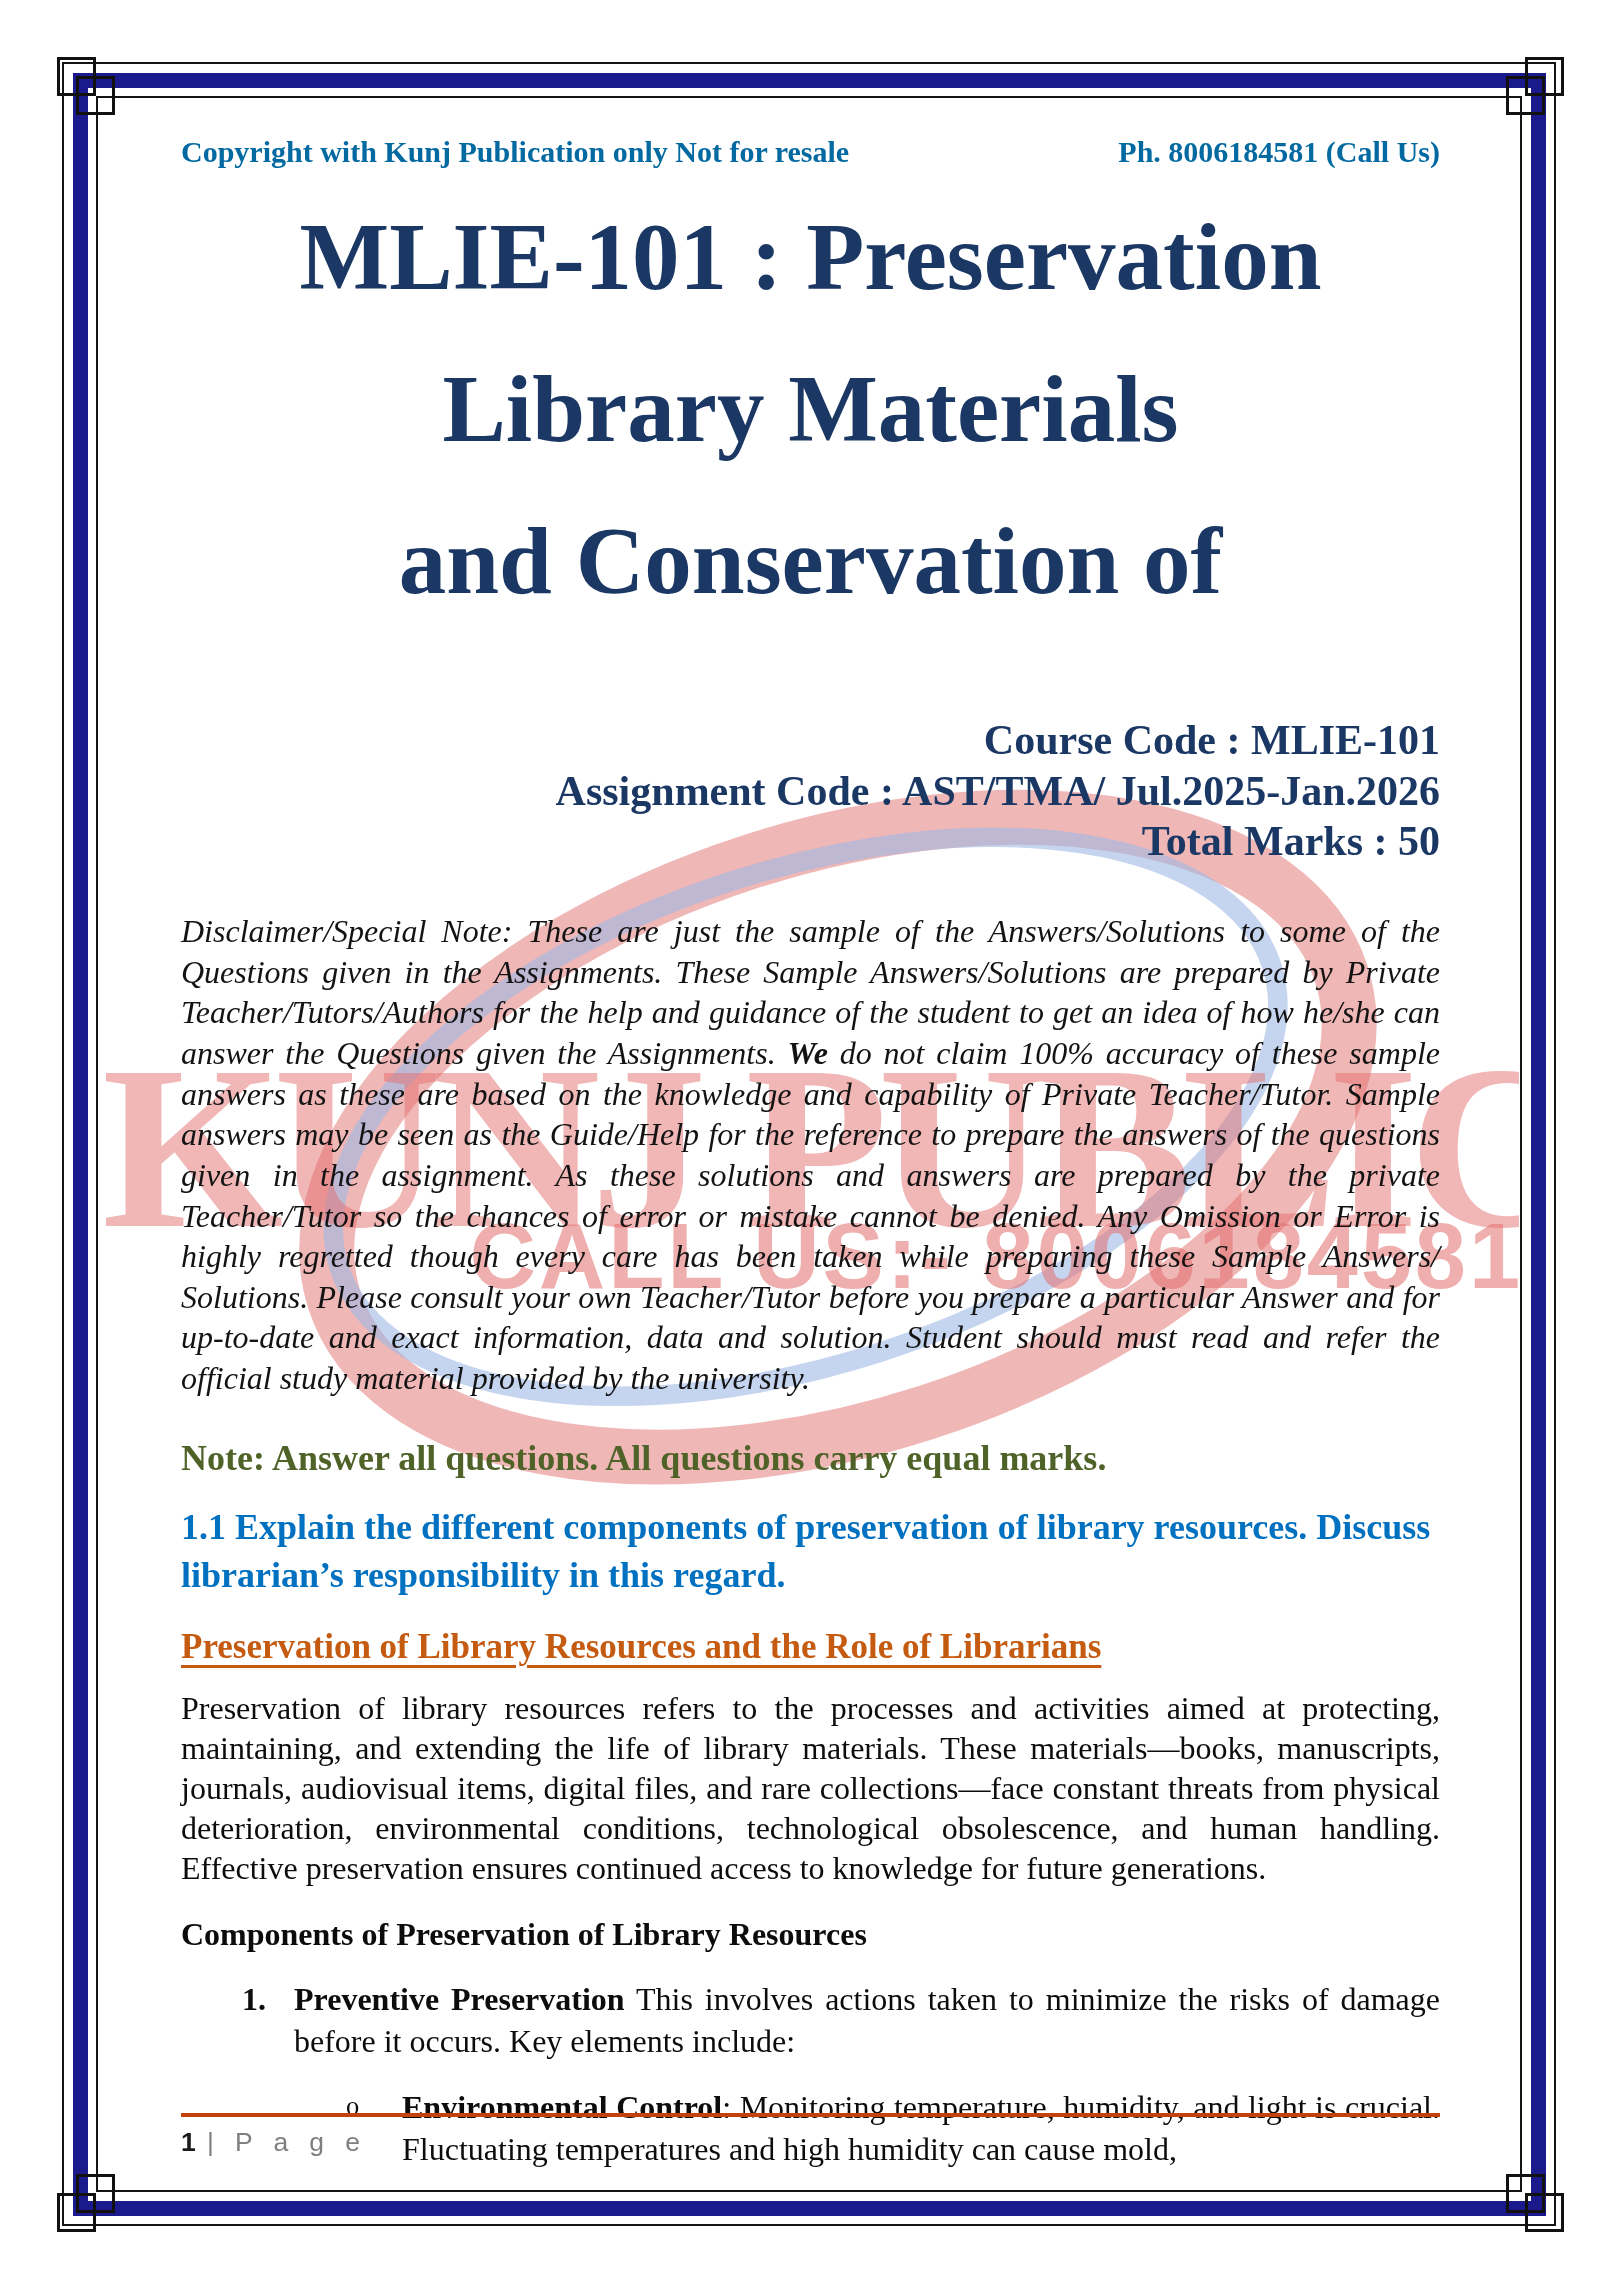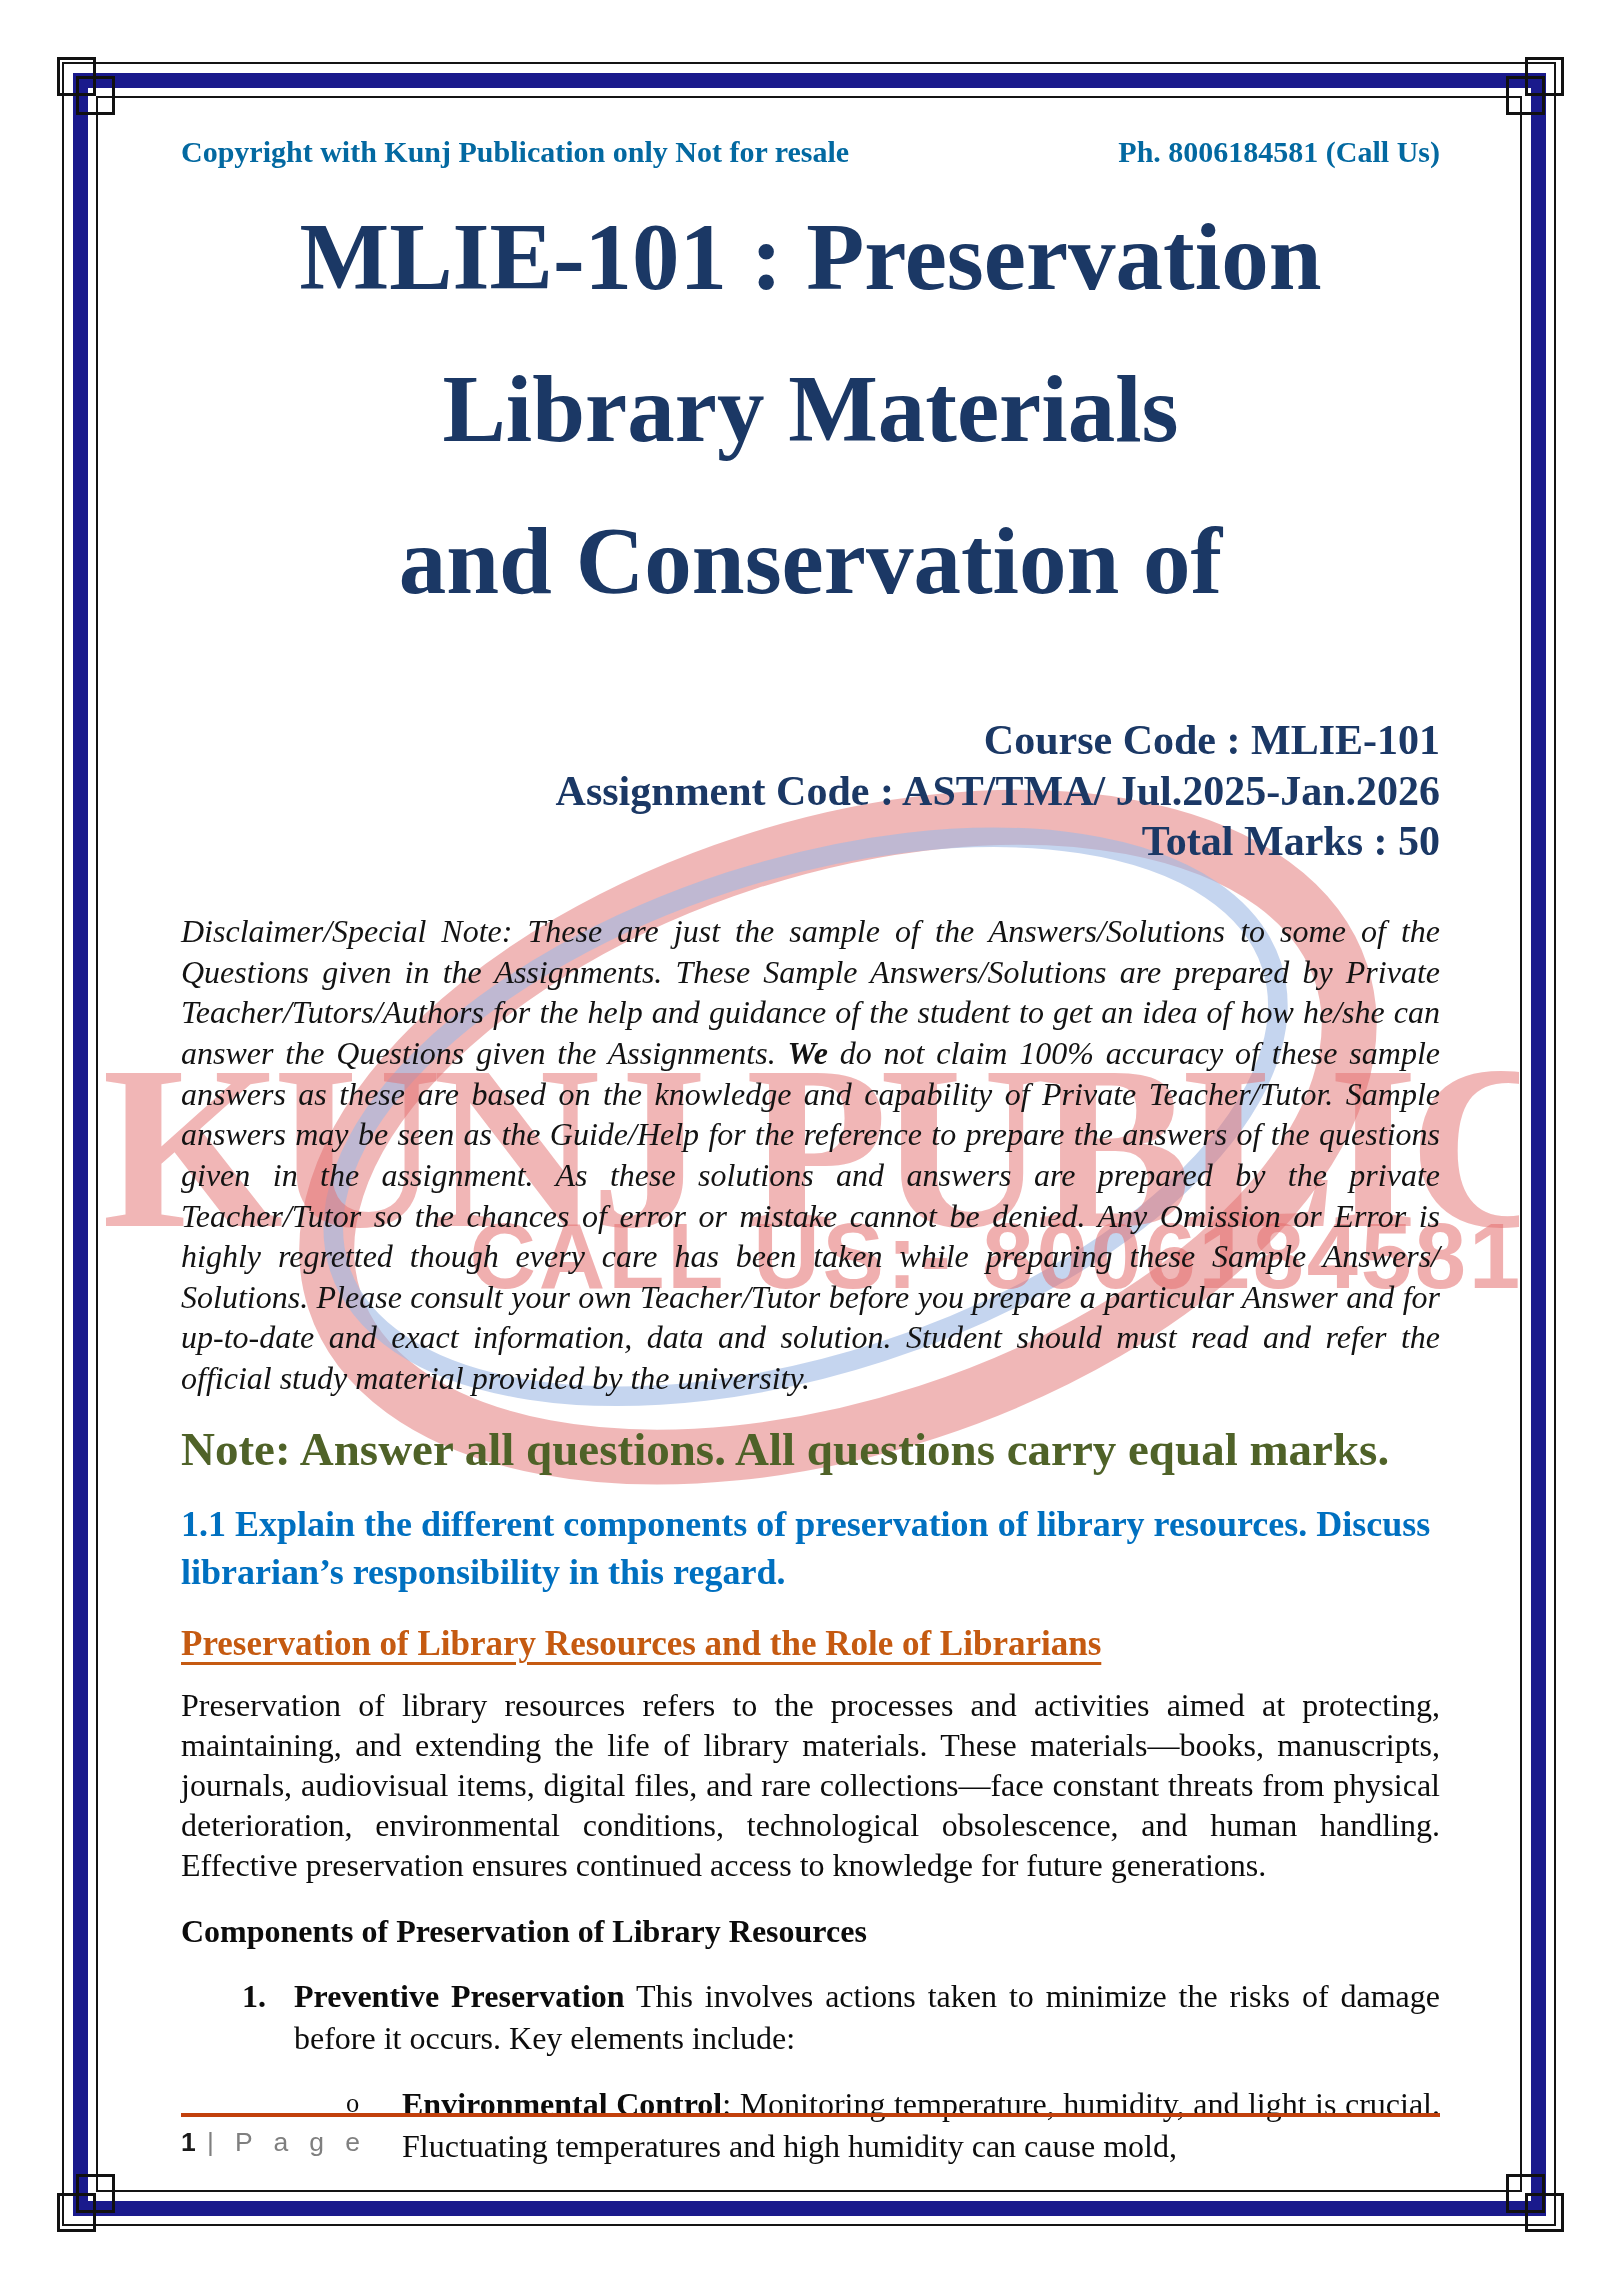--- a/index.html
+++ b/index.html
@@ -42,21 +42,21 @@
   .doc-title span{display:block;}
 
   .course-block{margin-top:78px;text-align:right;font-weight:bold;font-size:42px;
     line-height:1.21;color:#1b3865;}
   .course-block span{display:block;}
 
   .disclaimer{margin-top:44px;font-style:italic;font-size:32px;line-height:1.27;
     text-align:justify;color:#131313;}
   .disclaimer b{font-style:italic;}
 
-  .note-line{margin-top:23px;font-weight:bold;font-size:47px;color:#4f6228;}
+  .note-line{margin-top:38px;font-weight:bold;font-size:36px;color:#4f6228;}
 
   .question{margin-top:25.5px;font-weight:bold;font-size:36px;line-height:1.32;color:#0070c0;}
   .question span{display:block;}
 
   .section-heading{margin-top:27.4px;font-weight:bold;font-size:35px;color:#c55a11;
     text-decoration:underline;text-decoration-thickness:2.9px;text-underline-offset:6.9px;
     display:inline-block;}
 
   .intro-para{margin-top:21.6px;font-size:32px;line-height:1.25;text-align:justify;color:#0c0c0c;}
 

